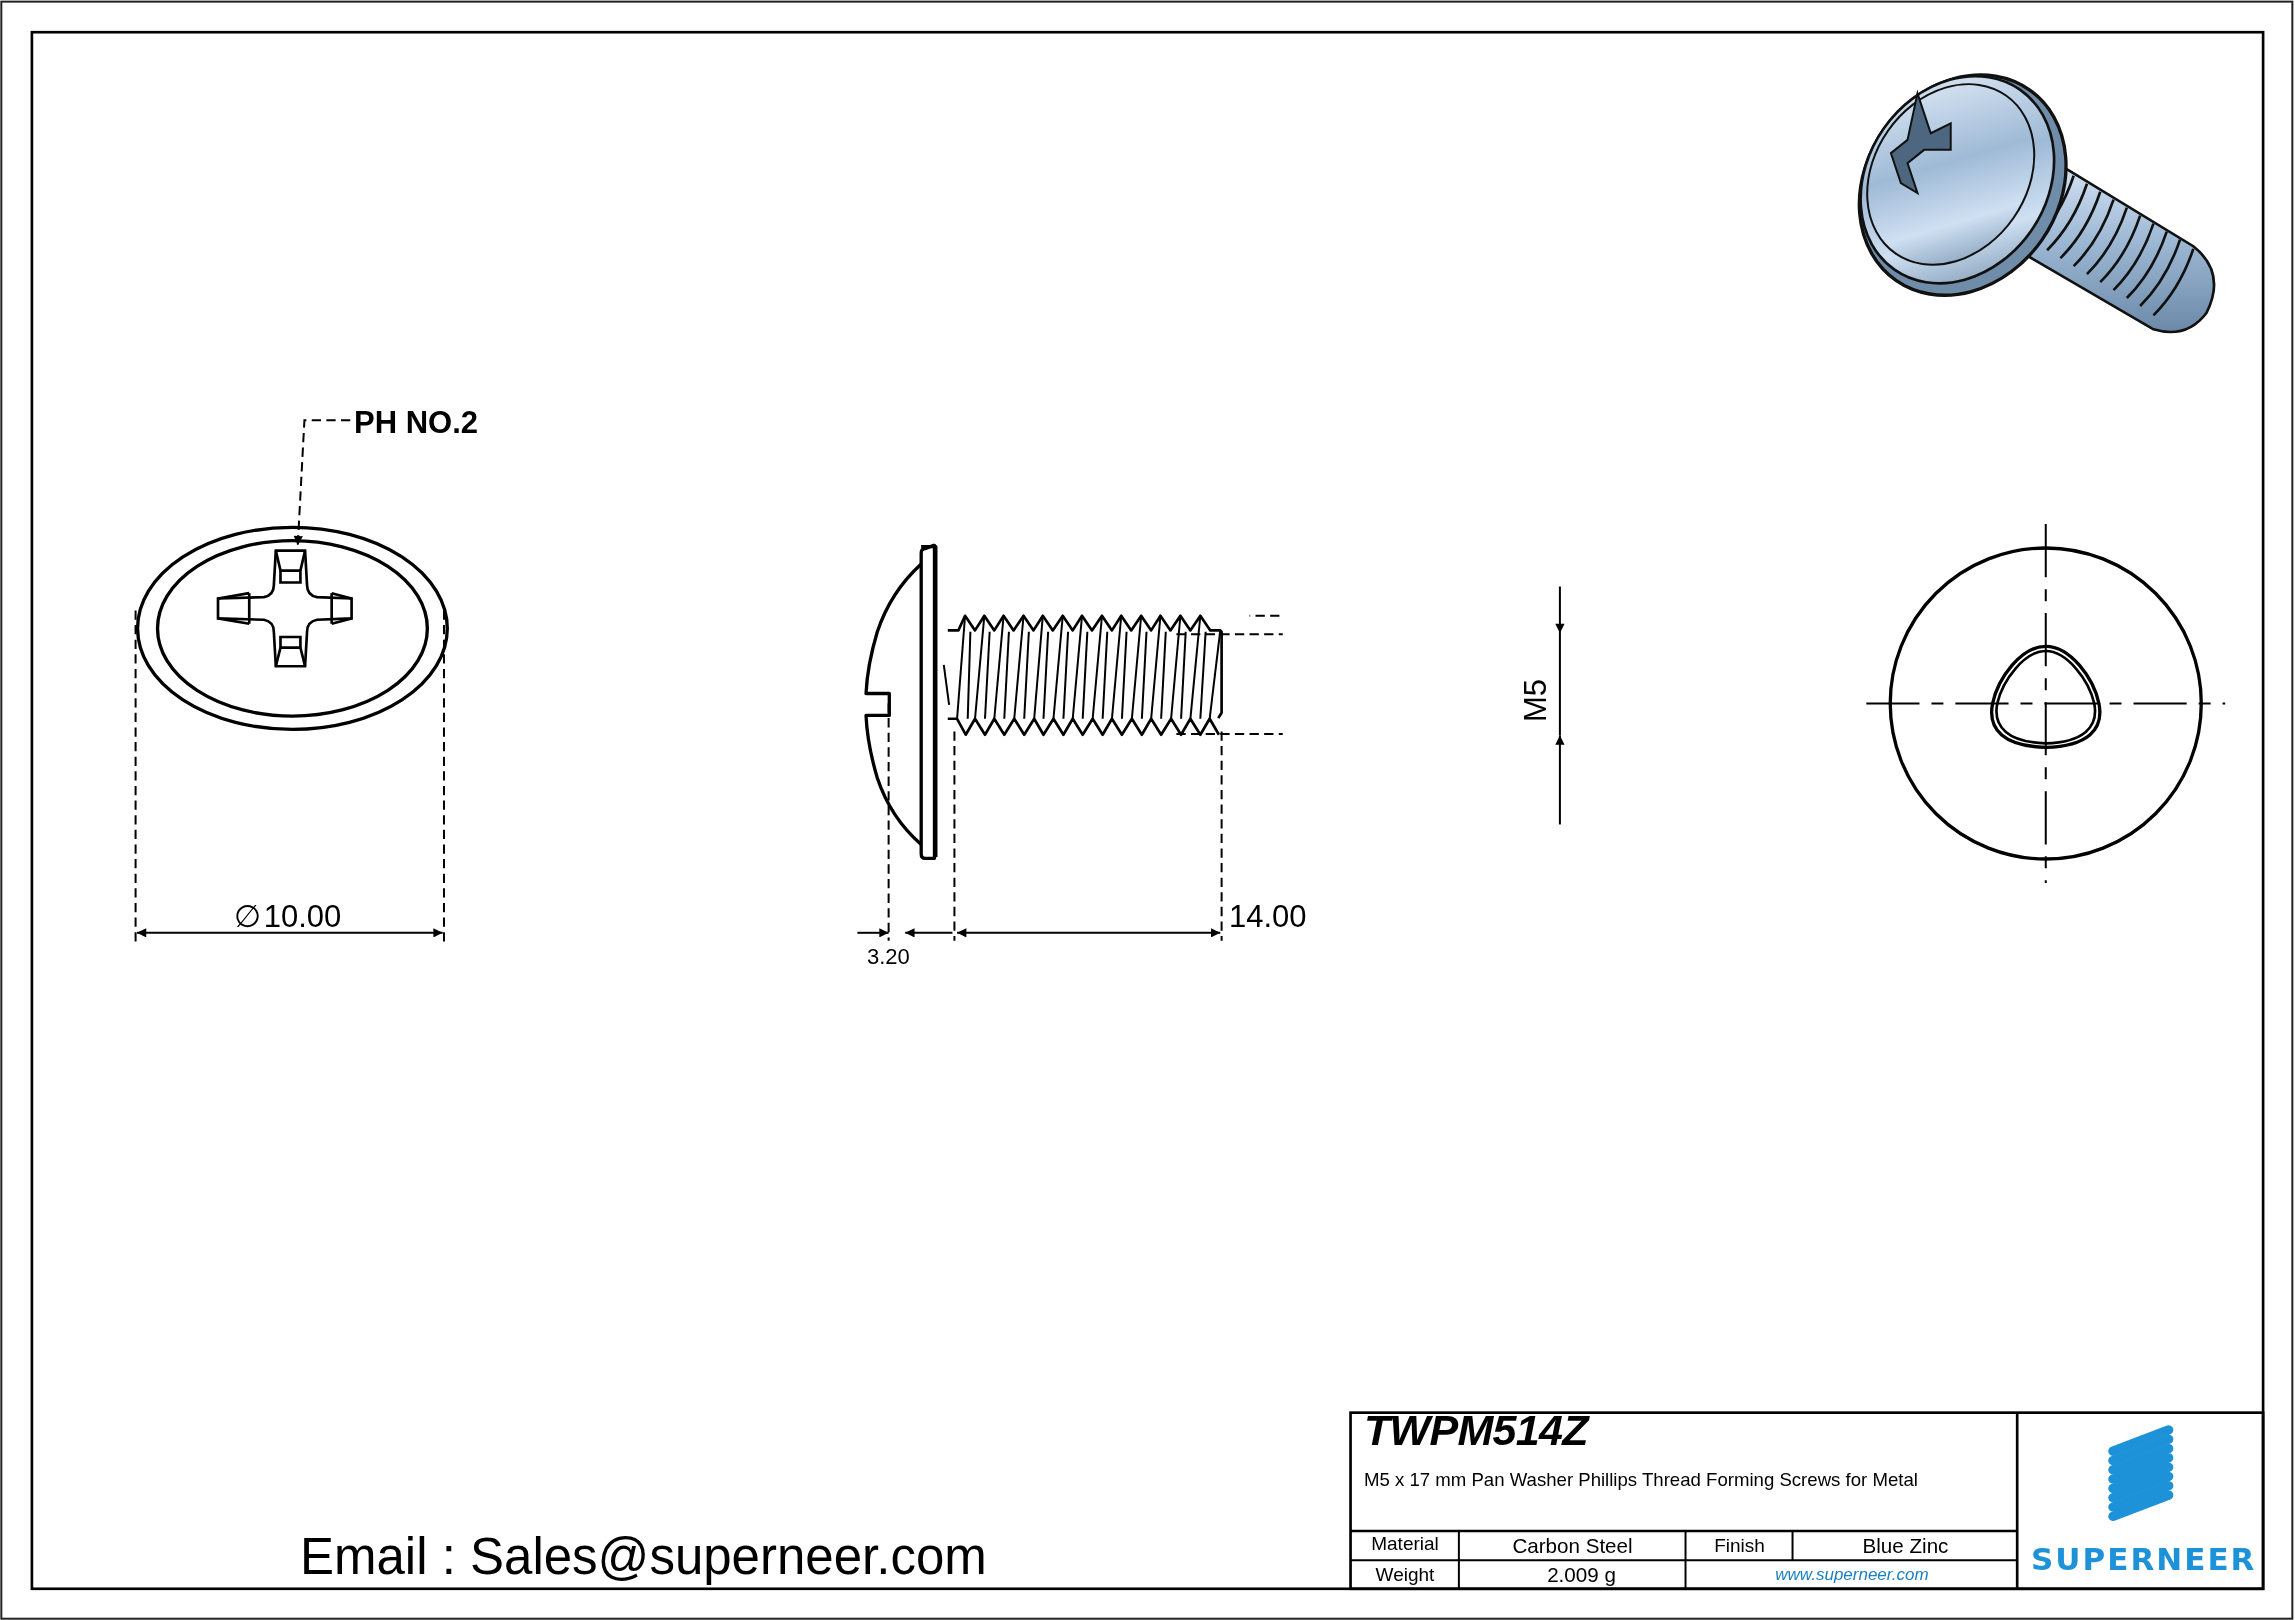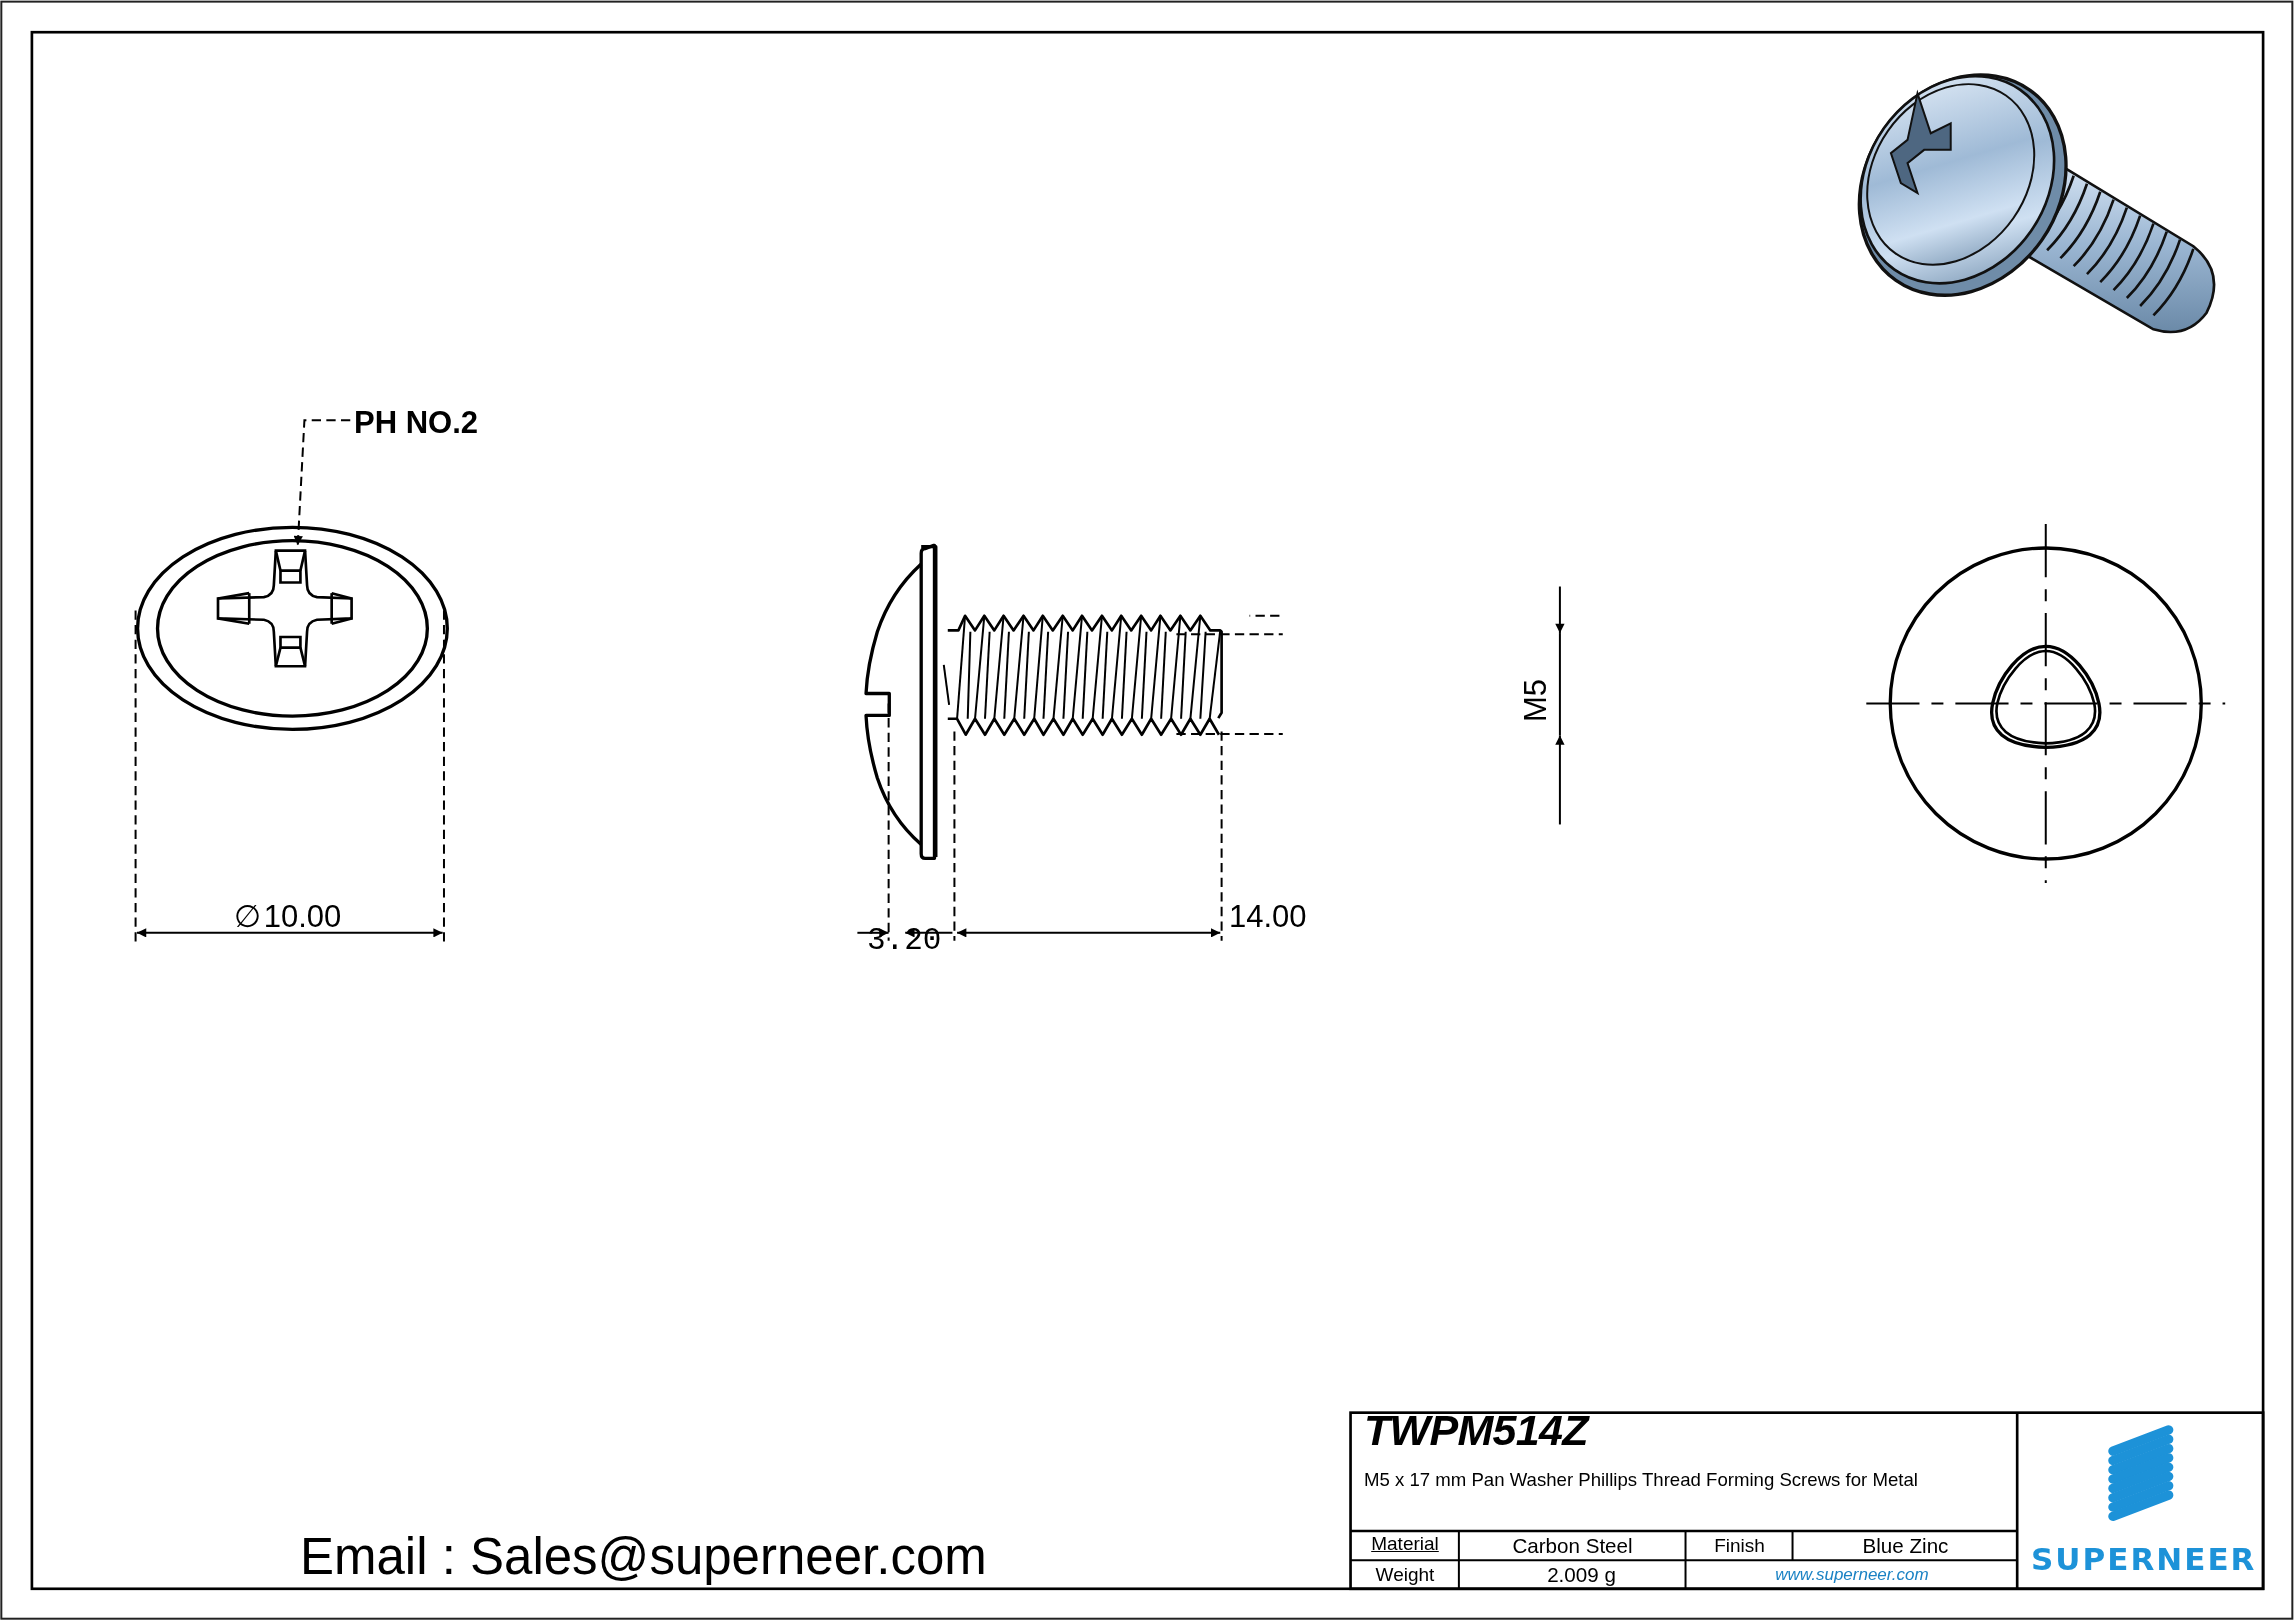--- a/index.html
+++ b/index.html
@@ -175,30 +175,30 @@
   </g>
 </svg>
 
 <div class="abs" style="left:354px;top:407px;font-size:31px;line-height:1;font-weight:bold;">PH NO.2</div>
 
 <div class="abs" style="left:234px;top:901px;font-size:31px;line-height:1;display:flex;gap:2.7px;">
   <span style="font-family:'DejaVu Sans',sans-serif;font-style:italic;">∅</span>
   <span>10.00</span>
 </div>
 
-<div class="abs" style="left:867px;top:925px;font-size:31px;line-height:1;font-family:Liberation Mono, monospace;">3.20</div>
+<div class="abs" style="left:867px;top:946px;font-size:22px;line-height:1;">3.20</div>
 <div class="abs" style="left:1229px;top:901px;font-size:31px;line-height:1;">14.00</div>
 <div class="abs" style="left:1514px;top:685px;font-size:31px;line-height:1;transform:rotate(-90deg);transform-origin:center;">M5</div>
 
 <div class="abs email" style="left:300px;top:1509px;line-height:1;margin-top:22px;">Email : Sales@superneer.com</div>
 
 <div class="abs title-code" style="left:1364px;top:1409px;line-height:1;font-style:italic;">TWPM514Z</div>
 <div class="abs title-desc" style="left:1364px;top:1471px;line-height:1;">M5 x 17 mm Pan Washer Phillips Thread Forming Screws for Metal</div>
 
-<div class="tb-cell tb-label" style="left:1351px;top:1531px;width:108px;height:26px;text-decoration:underline;">Material</div>
+<div class="tb-cell tb-label" style="left:1351px;top:1531px;width:108px;height:26px;">Material</div>
 <div class="tb-cell tb-val" style="left:1459px;top:1531px;width:227px;height:29px;">Carbon Steel</div>
 <div class="tb-cell tb-label" style="left:1686px;top:1531px;width:107px;height:29px;">Finish</div>
 <div class="tb-cell tb-val" style="left:1793px;top:1531px;width:225px;height:29px;">Blue Zinc</div>
 <div class="tb-cell tb-label" style="left:1351px;top:1560px;width:108px;height:29px;border-radius:11px;">Weight</div>
 <div class="tb-cell tb-val" style="left:1459px;top:1560px;width:245px;height:29px;">2.009 g</div>
 <div class="tb-cell tb-link" style="left:1686px;top:1560px;width:332px;height:29px;">www.superneer.com</div>
 
 <div class="abs" style="left:2031px;top:1544px;width:219px;text-align:center;font-family:'DejaVu Sans',sans-serif;font-weight:bold;font-size:31px;letter-spacing:2px;color:#1d92d8;line-height:1;">SUPERNEER</div>
 
 

